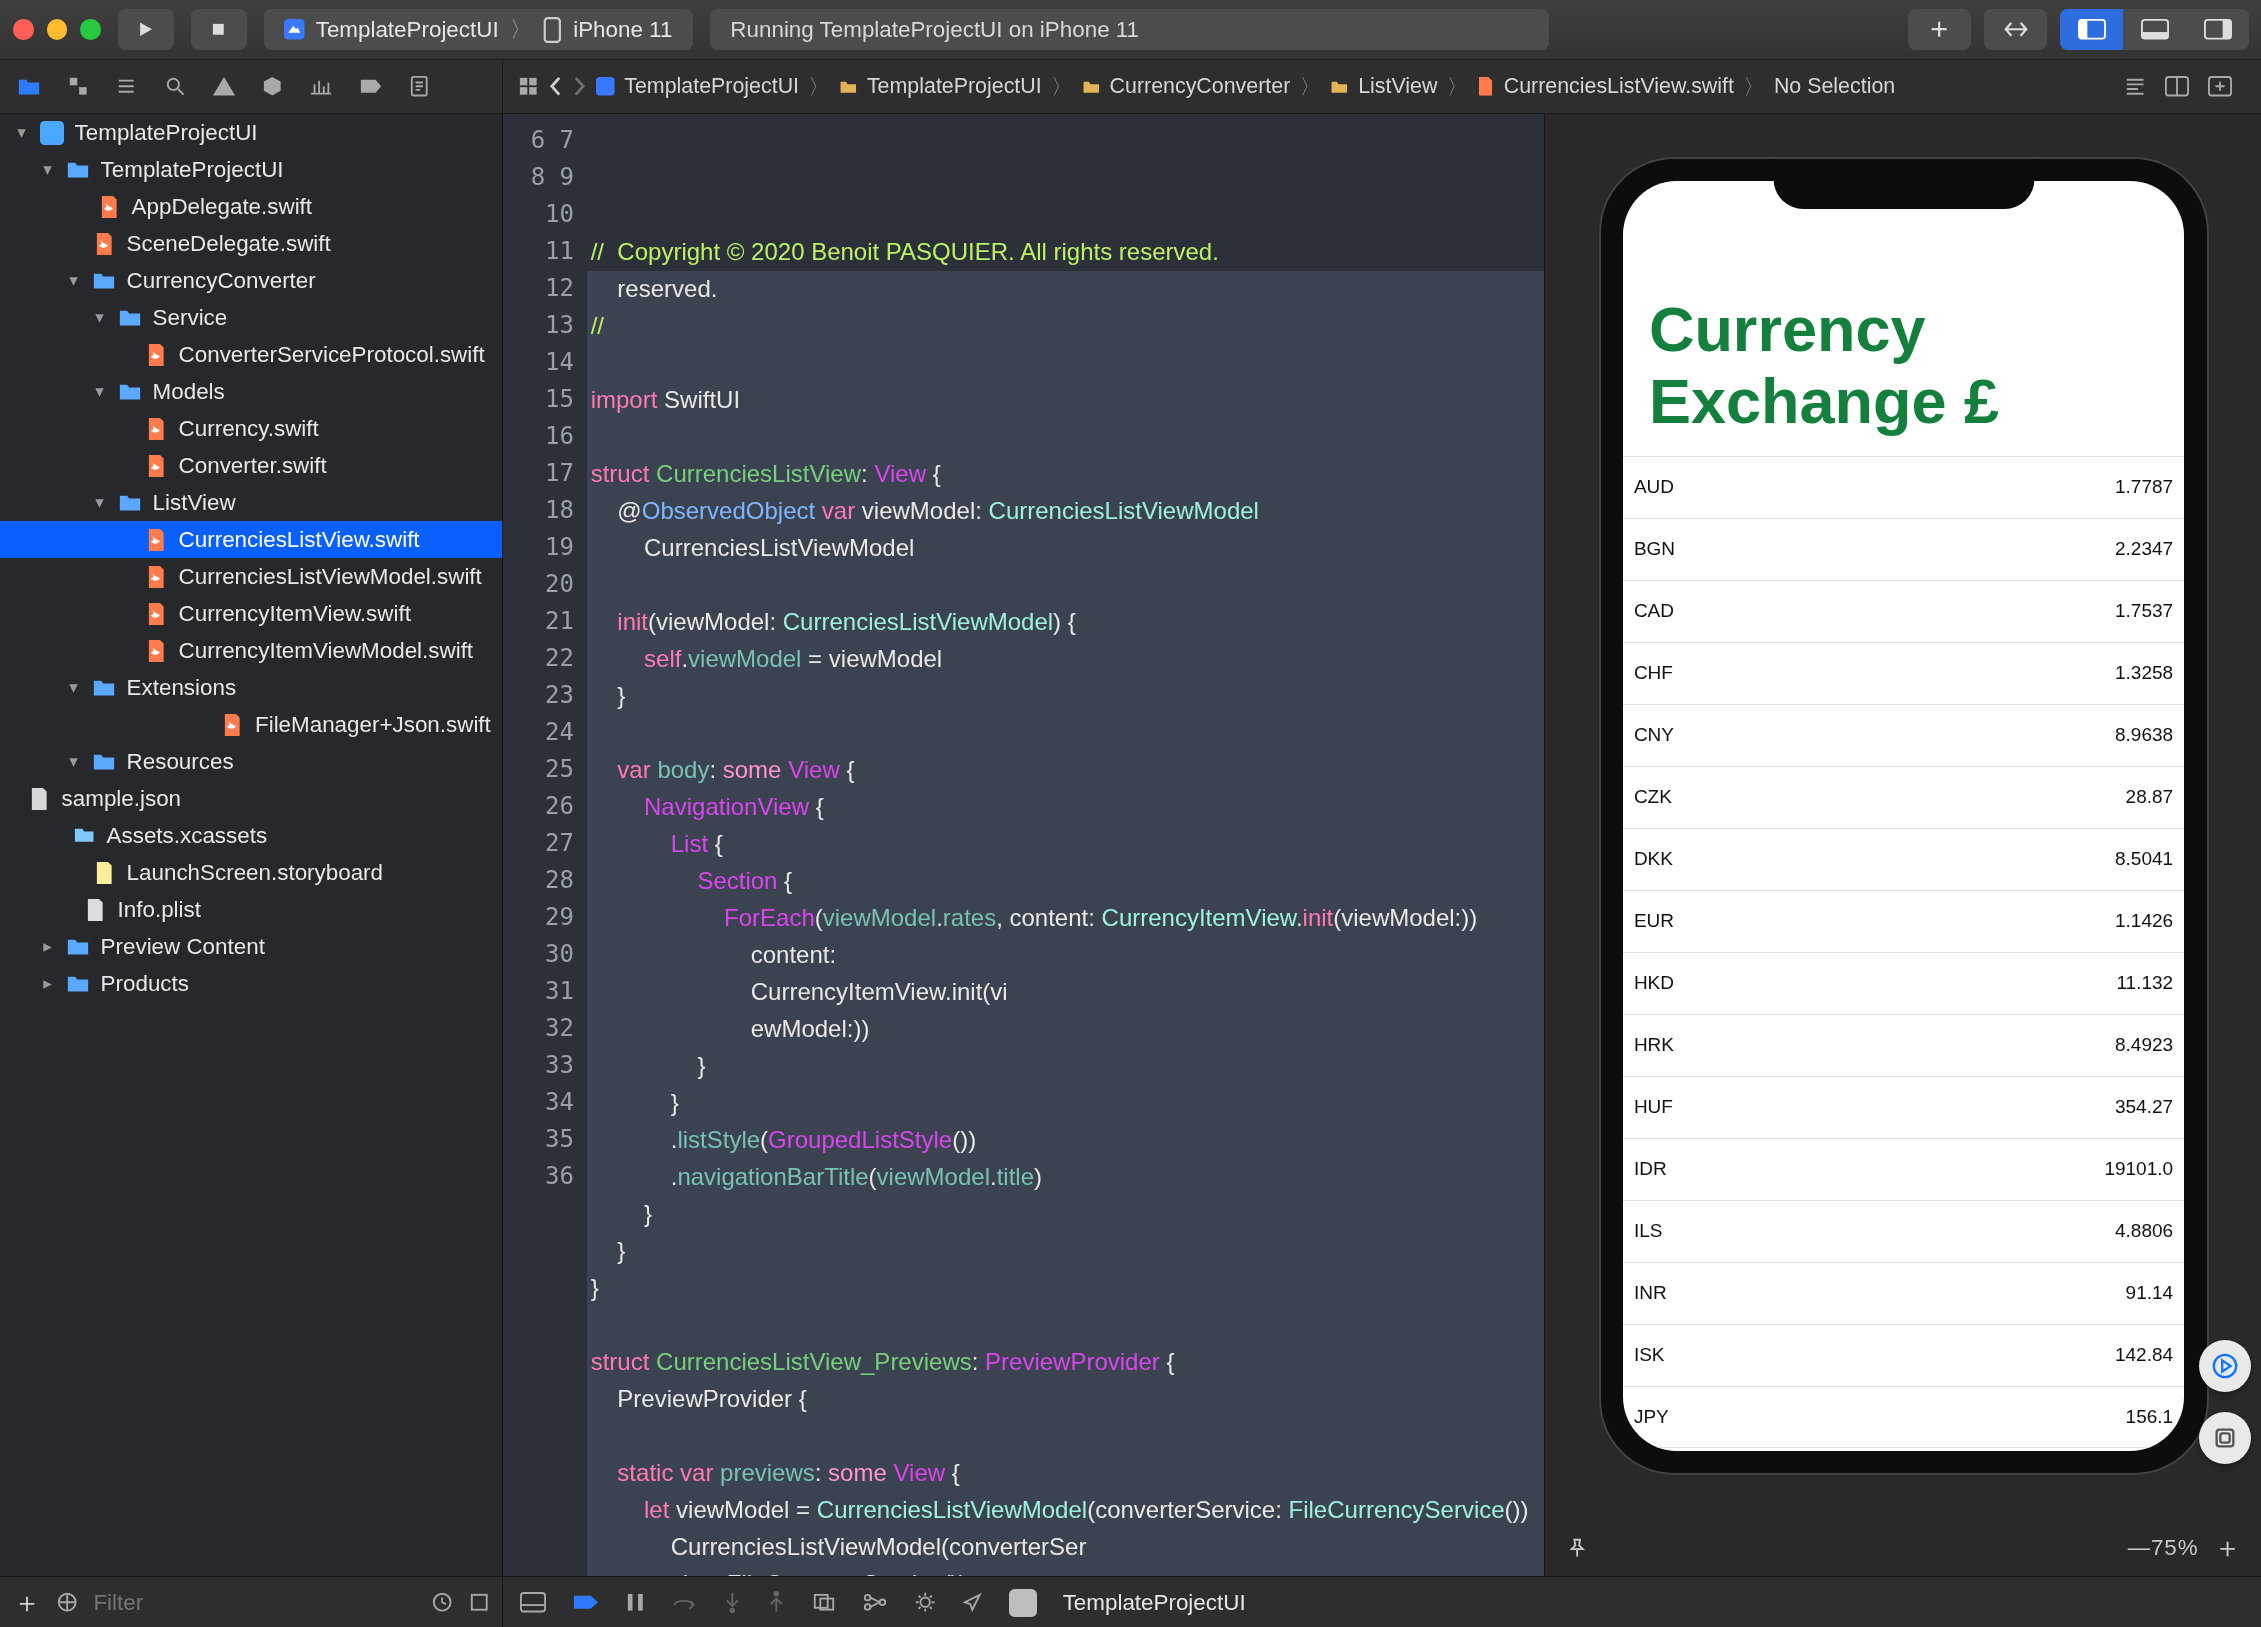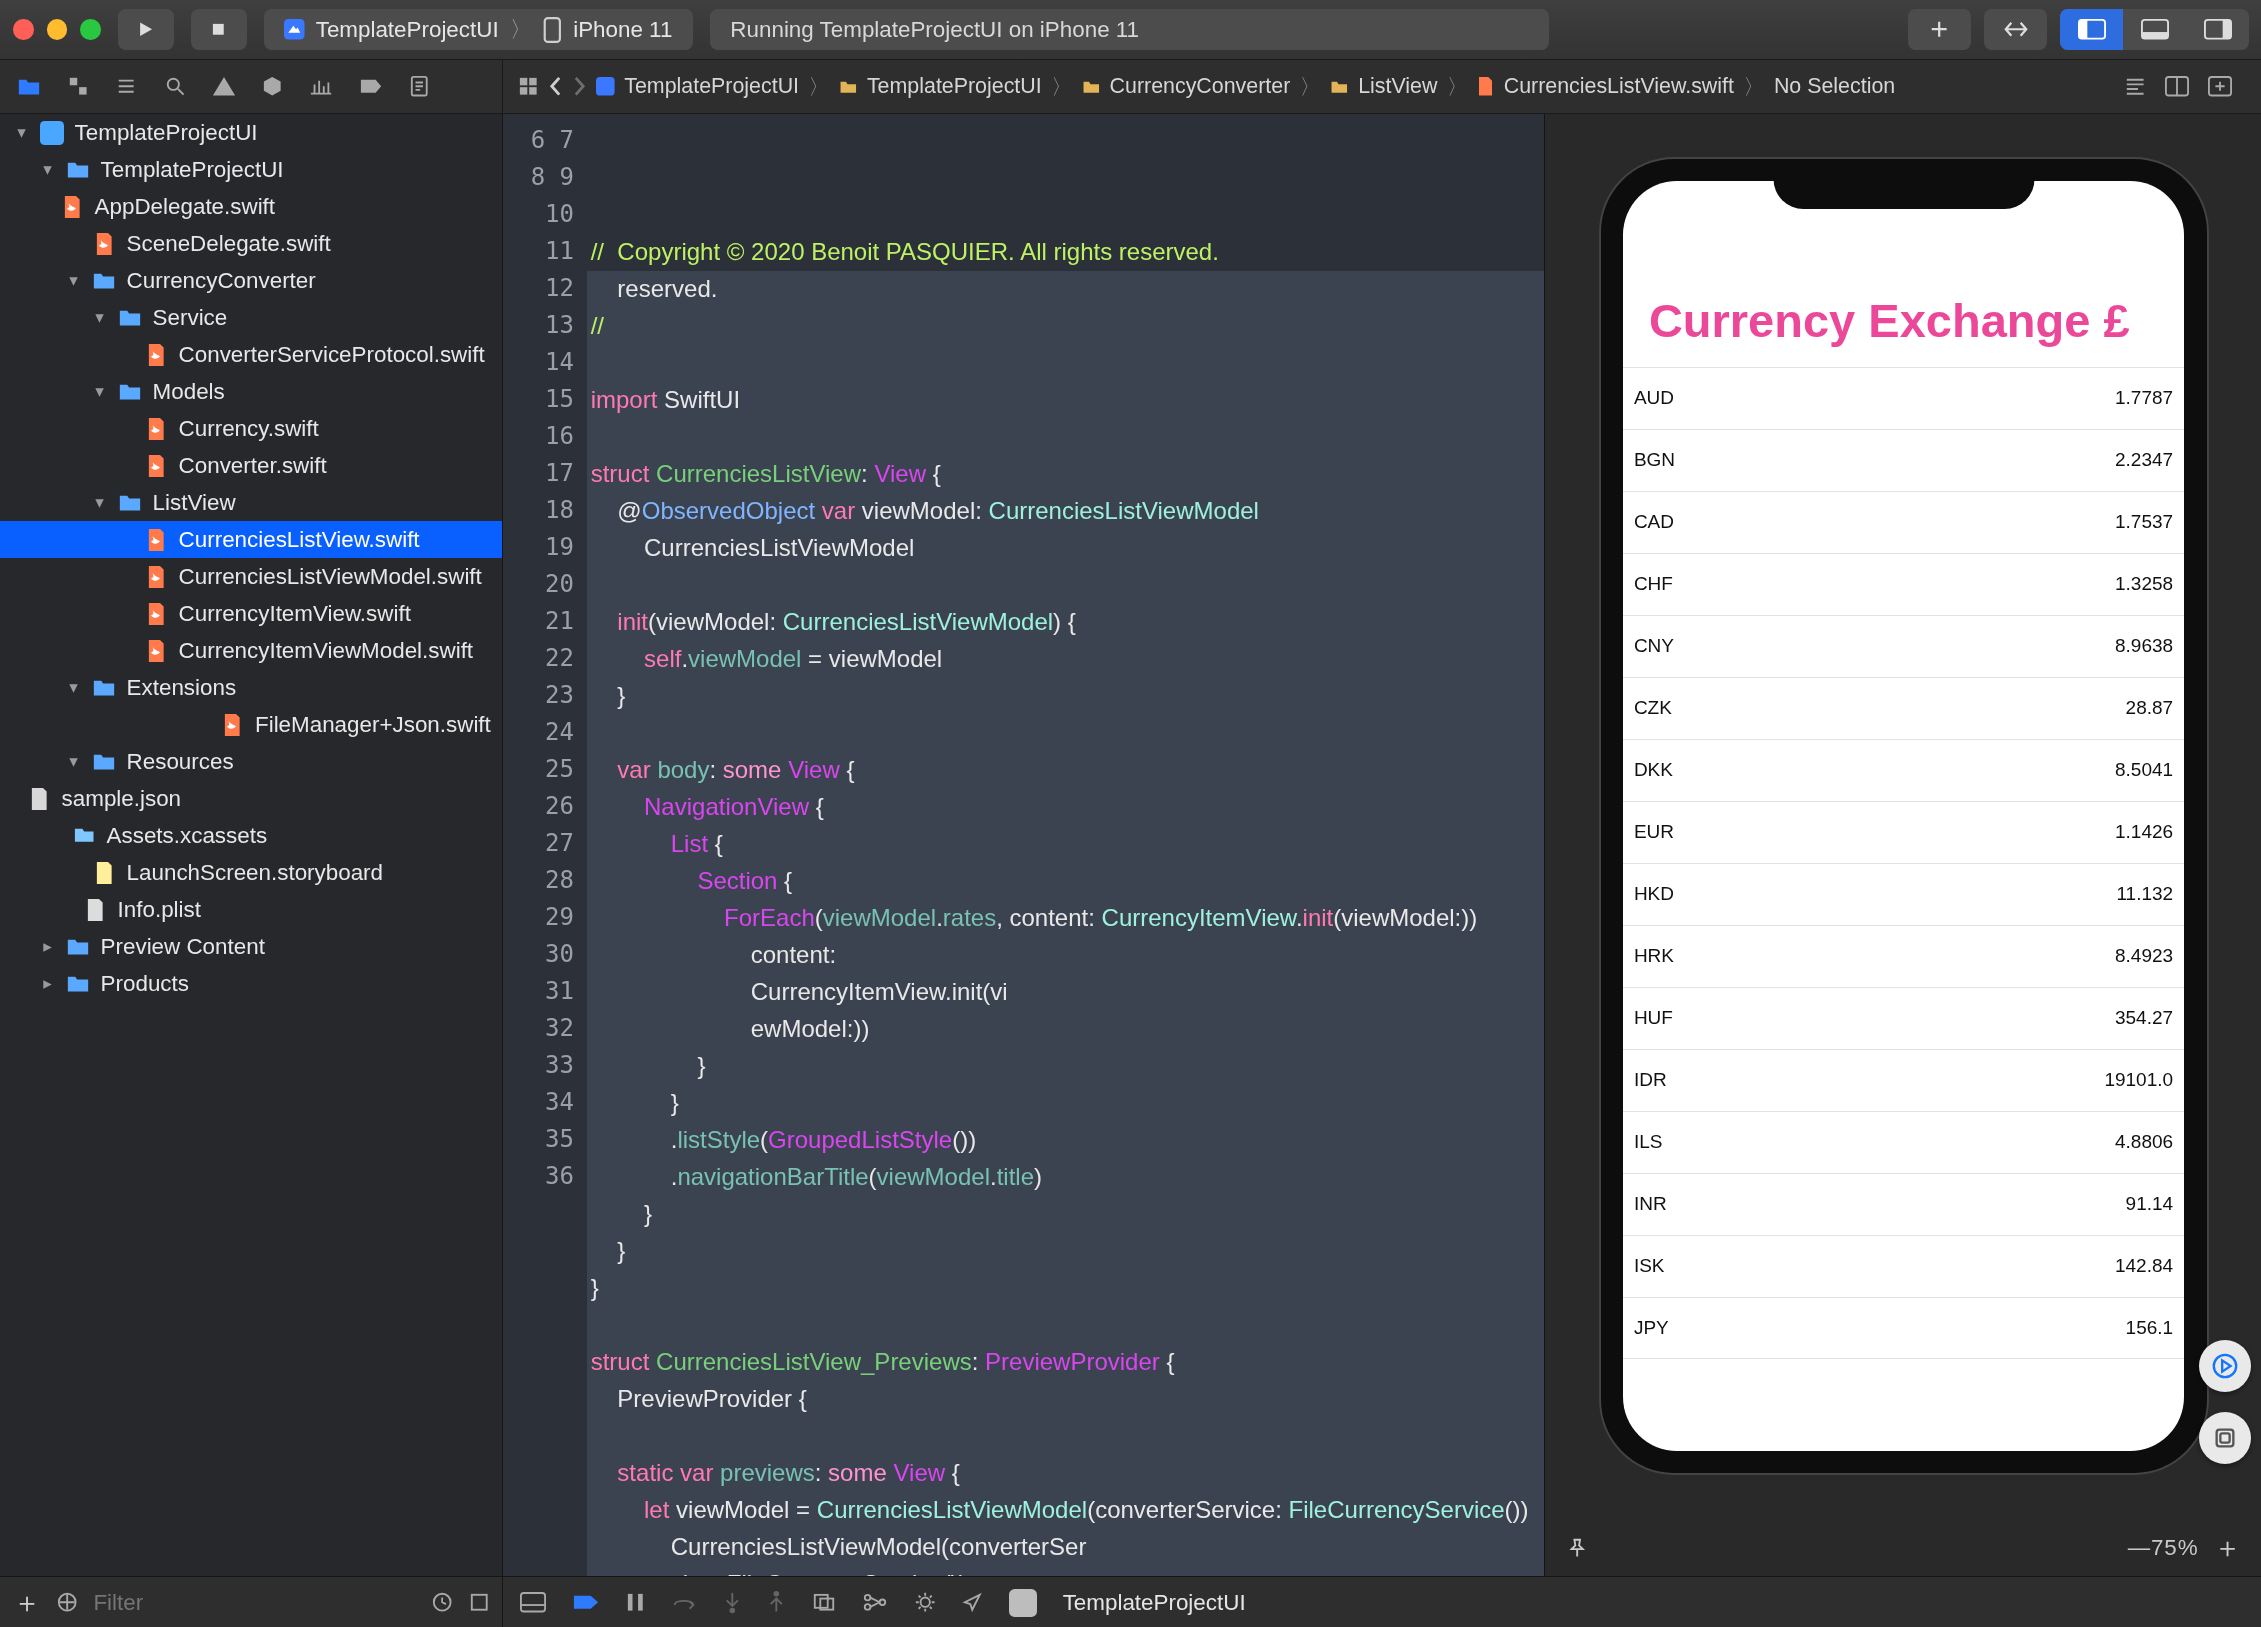--- a/index.html
+++ b/index.html
@@ -59,21 +59,21 @@
 .code pre{ position:relative; z-index:1; white-space:pre;}
 .tok-kw{ color:#ff7ab2;} .tok-typeU{ color:#d946ef;} .tok-cmt{ color:#bef264;} .tok-fn{ color:#78c2b3;} .tok-attr{ color:#7fb6ff;} .tok-name{ color:#78d07a;} .tok-key2{ color:#ff94d0;} .tok-self{color:#ff7ab2;}
 .tok-typeG{color:#9ef1dd;}
 
 
 .preview{ width:718px; background:#292929; position:relative; border-left:0.9px solid #151515; display:flex; flex-direction:column;}
 .canvas{ flex:1; display:flex; align-items:flex-start; justify-content:center; padding-top:45px; overflow:hidden;}
 .phone{ width:606px; height:1314px; background:#0d0d0d; border-radius:73px; padding:22.4px; position:relative; box-shadow:0 0 0 1.9px #444;}
 .screen{ width:100%; height:100%; background:#fff; border-radius:54px; overflow:hidden; position:relative;}
 .notch{ position:absolute; top:0; left:50%; transform:translateX(-50%); width:261px; height:50px; background:#0d0d0d; border-bottom-left-radius:30px; border-bottom-right-radius:30px; z-index:3;}
-.ptitle{ padding:112px 26px 18.6px; font-size:47px; font-weight:700; color:#ec4899;}
+.ptitle{ padding:112px 26px 18.6px; font-size:63px; font-weight:700; color:#15803d;}
 .plist{ }
 .prow{ display:flex; justify-content:space-between; align-items:center; padding:0 11px; height:62px; border-top:0.9px solid #e2e2e2; font-size:19px; color:#111;}
 .prow:first-child{border-top:0.9px solid #e2e2e2;}
 .prow:last-child{border-bottom:0.9px solid #e2e2e2;}
 .prow .val{ color:#111;}
 .preview-footer{ height:56px; display:flex; align-items:center; padding:0 20.5px; color:#c9c9c9; font-size:22.4px; gap:15px;}
 .preview-footer .zoom{ margin-left:auto; letter-spacing:0.9px;}
 .float-btns{ position:absolute; right:11.2px; bottom:112px; display:flex; flex-direction:column; gap:20.5px;}
 .float-btns .fb{ width:52px; height:52px; border-radius:26px; background:#e9e9e9; display:flex; align-items:center; justify-content:center; box-shadow:0 1.9px 5.6px rgba(0,0,0,.4);}
 .float-btns .fb svg{stroke:#1175ff;}
@@ -305,21 +305,21 @@
       </div>
       <div class="treeitem" style="padding-left: 39px;">
         <span class="disclosure">▾</span>
         <span class="ticon folder">
           <svg width="24" height="20.5" viewBox="0 0 26 22">
             <path d="M2 4h8l2 3h12v13H2z"></path>
           </svg>
         </span>
         <span>TemplateProjectUI</span>
       </div>
-      <div class="treeitem" style="padding-left: 33px;">
+      <div class="treeitem" style="padding-left: 70px;">
         <span class="disclosure"></span>
         <span class="ticon swift">
           <svg width="20.5" height="24" viewBox="0 0 22 26">
             <path d="M3 1h12l4 4v20H3z"></path>
             <path fill="#fff" d="M7 9c3 3 6 5 8 5-1 2-3 3-5 3-3 0-5-3-5-3 2 1 4 0 2-5z"></path>
           </svg>
         </span>
         <span>AppDelegate.swift</span>
       </div>
       <div class="treeitem" style="padding-left: 65px;">

